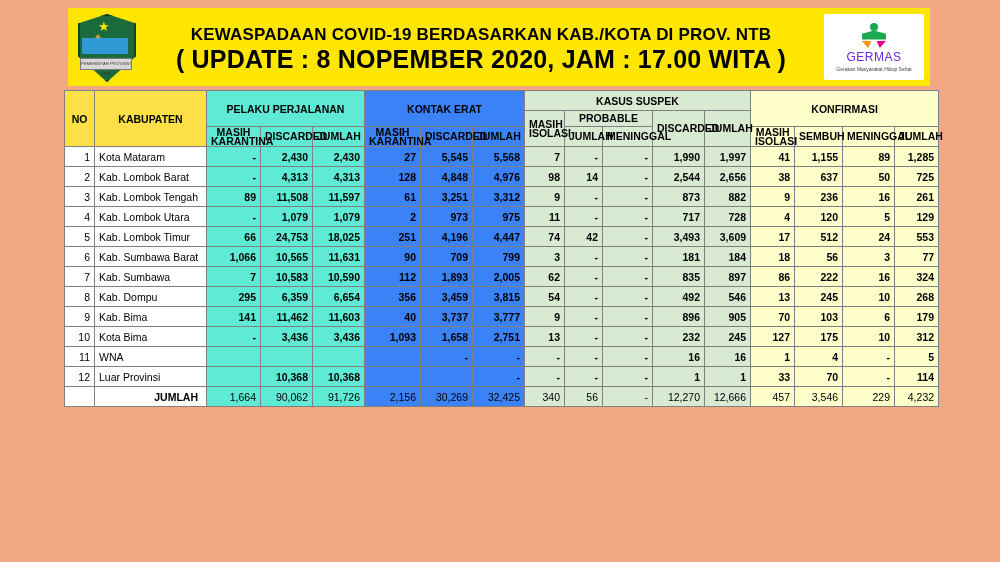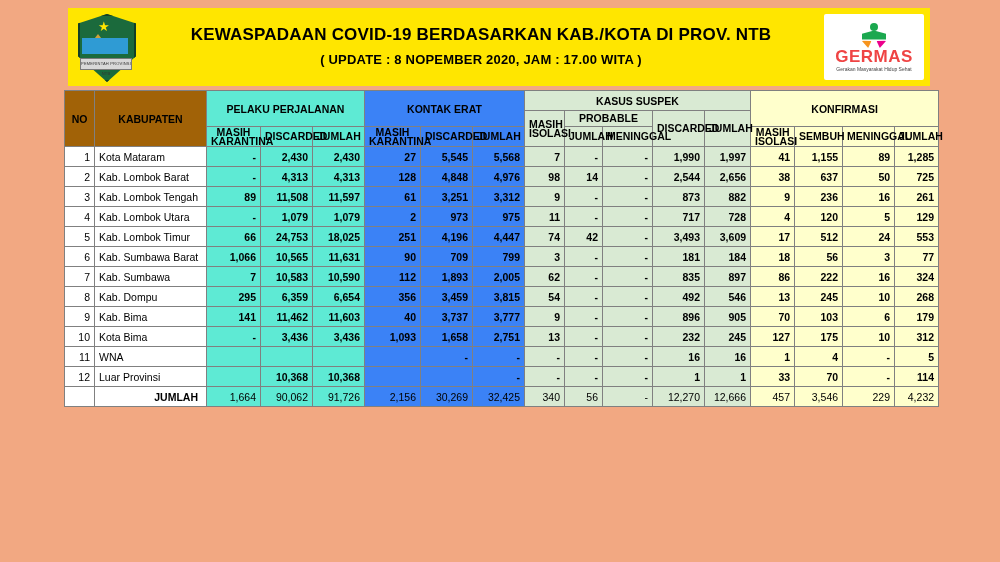--- a/index.html
+++ b/index.html
@@ -85,21 +85,21 @@
     padding: 0 6px;
   }
   .title-line1 {
     font-size: 17px;
     font-weight: bold;
     color: #000000;
     letter-spacing: .2px;
     line-height: 25px;
   }
   .title-line2 {
-    font-size: 13px;
+    font-size: 25px;
     font-weight: bold;
     color: #000;
     letter-spacing: .2px;
     line-height: 25px;
   }
   .logo-germas {
     width: 100px;
     height: 66px;
     flex: 0 0 auto;
     margin-right: 6px;
@@ -135,23 +135,23 @@
     clip-path: polygon(0 0, 100% 40%, 40% 100%);
   }
   .germas-mark .p4 {
     position: absolute; left: 15px; top: 16px;
     width: 9px; height: 9px;
     background: #ec008c;
     transform: rotate(20deg);
     clip-path: polygon(100% 0, 0 40%, 60% 100%);
   }
   .germas-word {
-    font-size: 17px;
-    font-weight: bold;
-    color: #ef4444;
+    font-size: 12px;
+    font-weight: normal;
+    color: #6d28d9;
     letter-spacing: .5px;
     line-height: 18px;
   }
   .germas-sub {
     font-size: 5px;
     color: #444;
     line-height: 6px;
     text-align: center;
   }
 
@@ -187,21 +187,21 @@
     font-weight: bold;
     text-align: center;
     line-height: 9px;
     height: 40px;
     padding: 0 2px;
   }
   th.no-col, th.kab-col {
     font-size: 10px;
     font-weight: bold;
     text-align: center;
-    background: #a16207;
+    background: #fde047;
   }
   td.num {
     text-align: right;
     font-weight: bold;
     padding-right: 6px;
   }
   td.no {
     text-align: right;
     font-weight: normal;
     padding-right: 6px;

